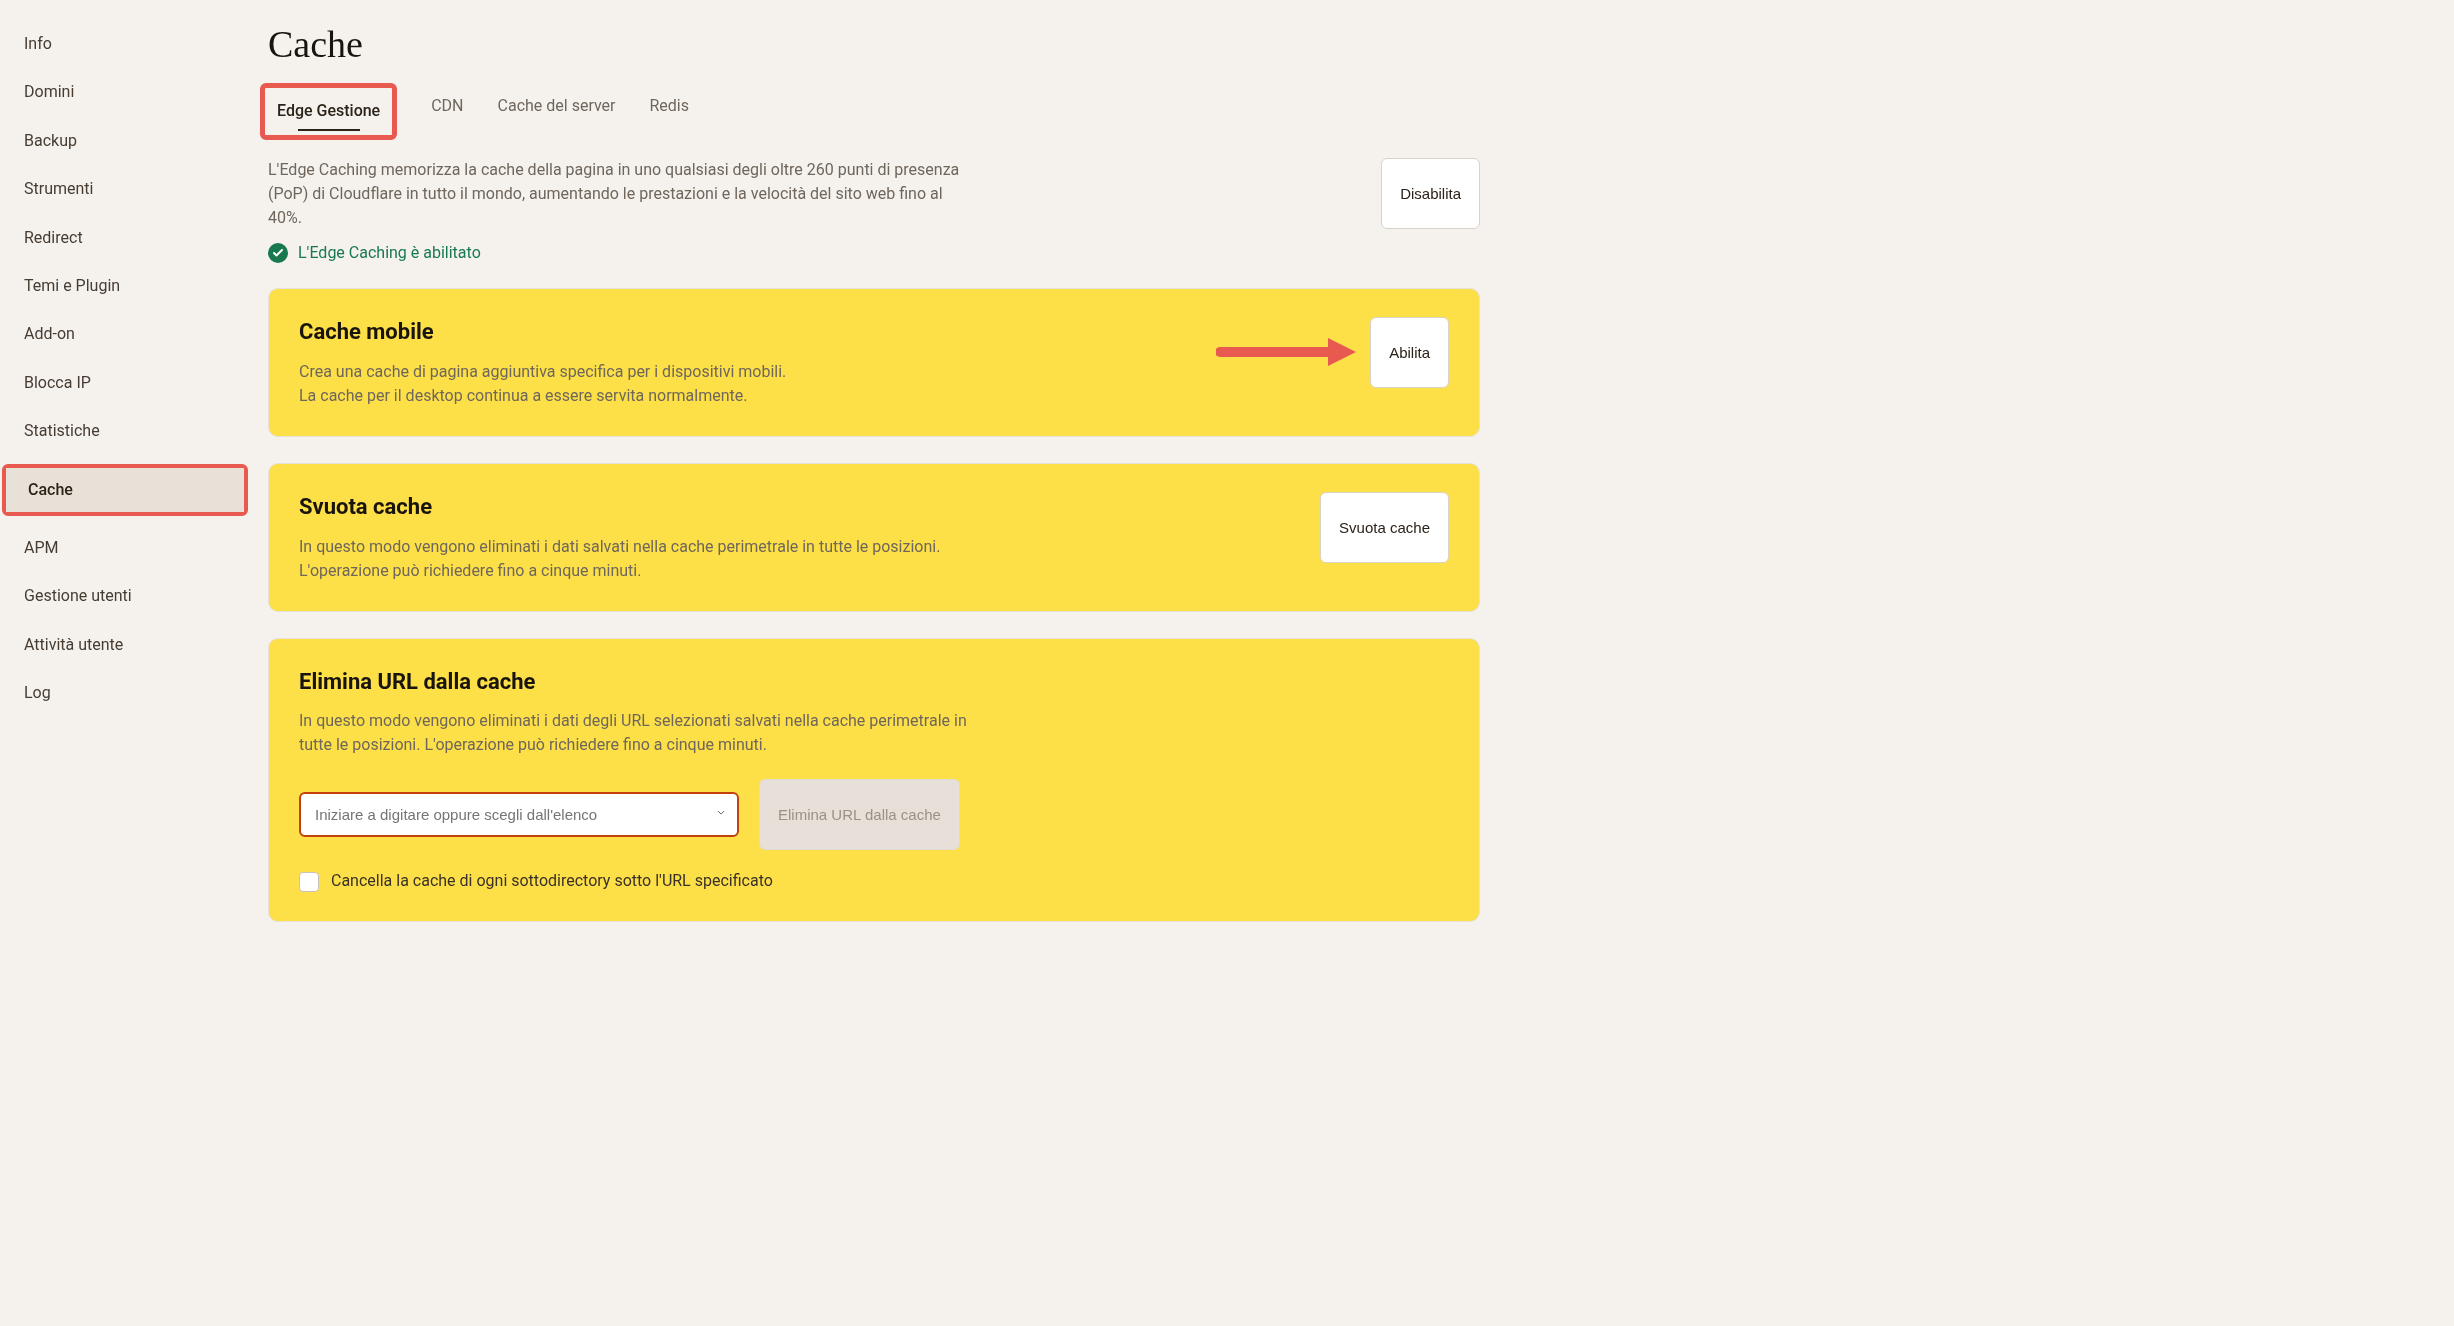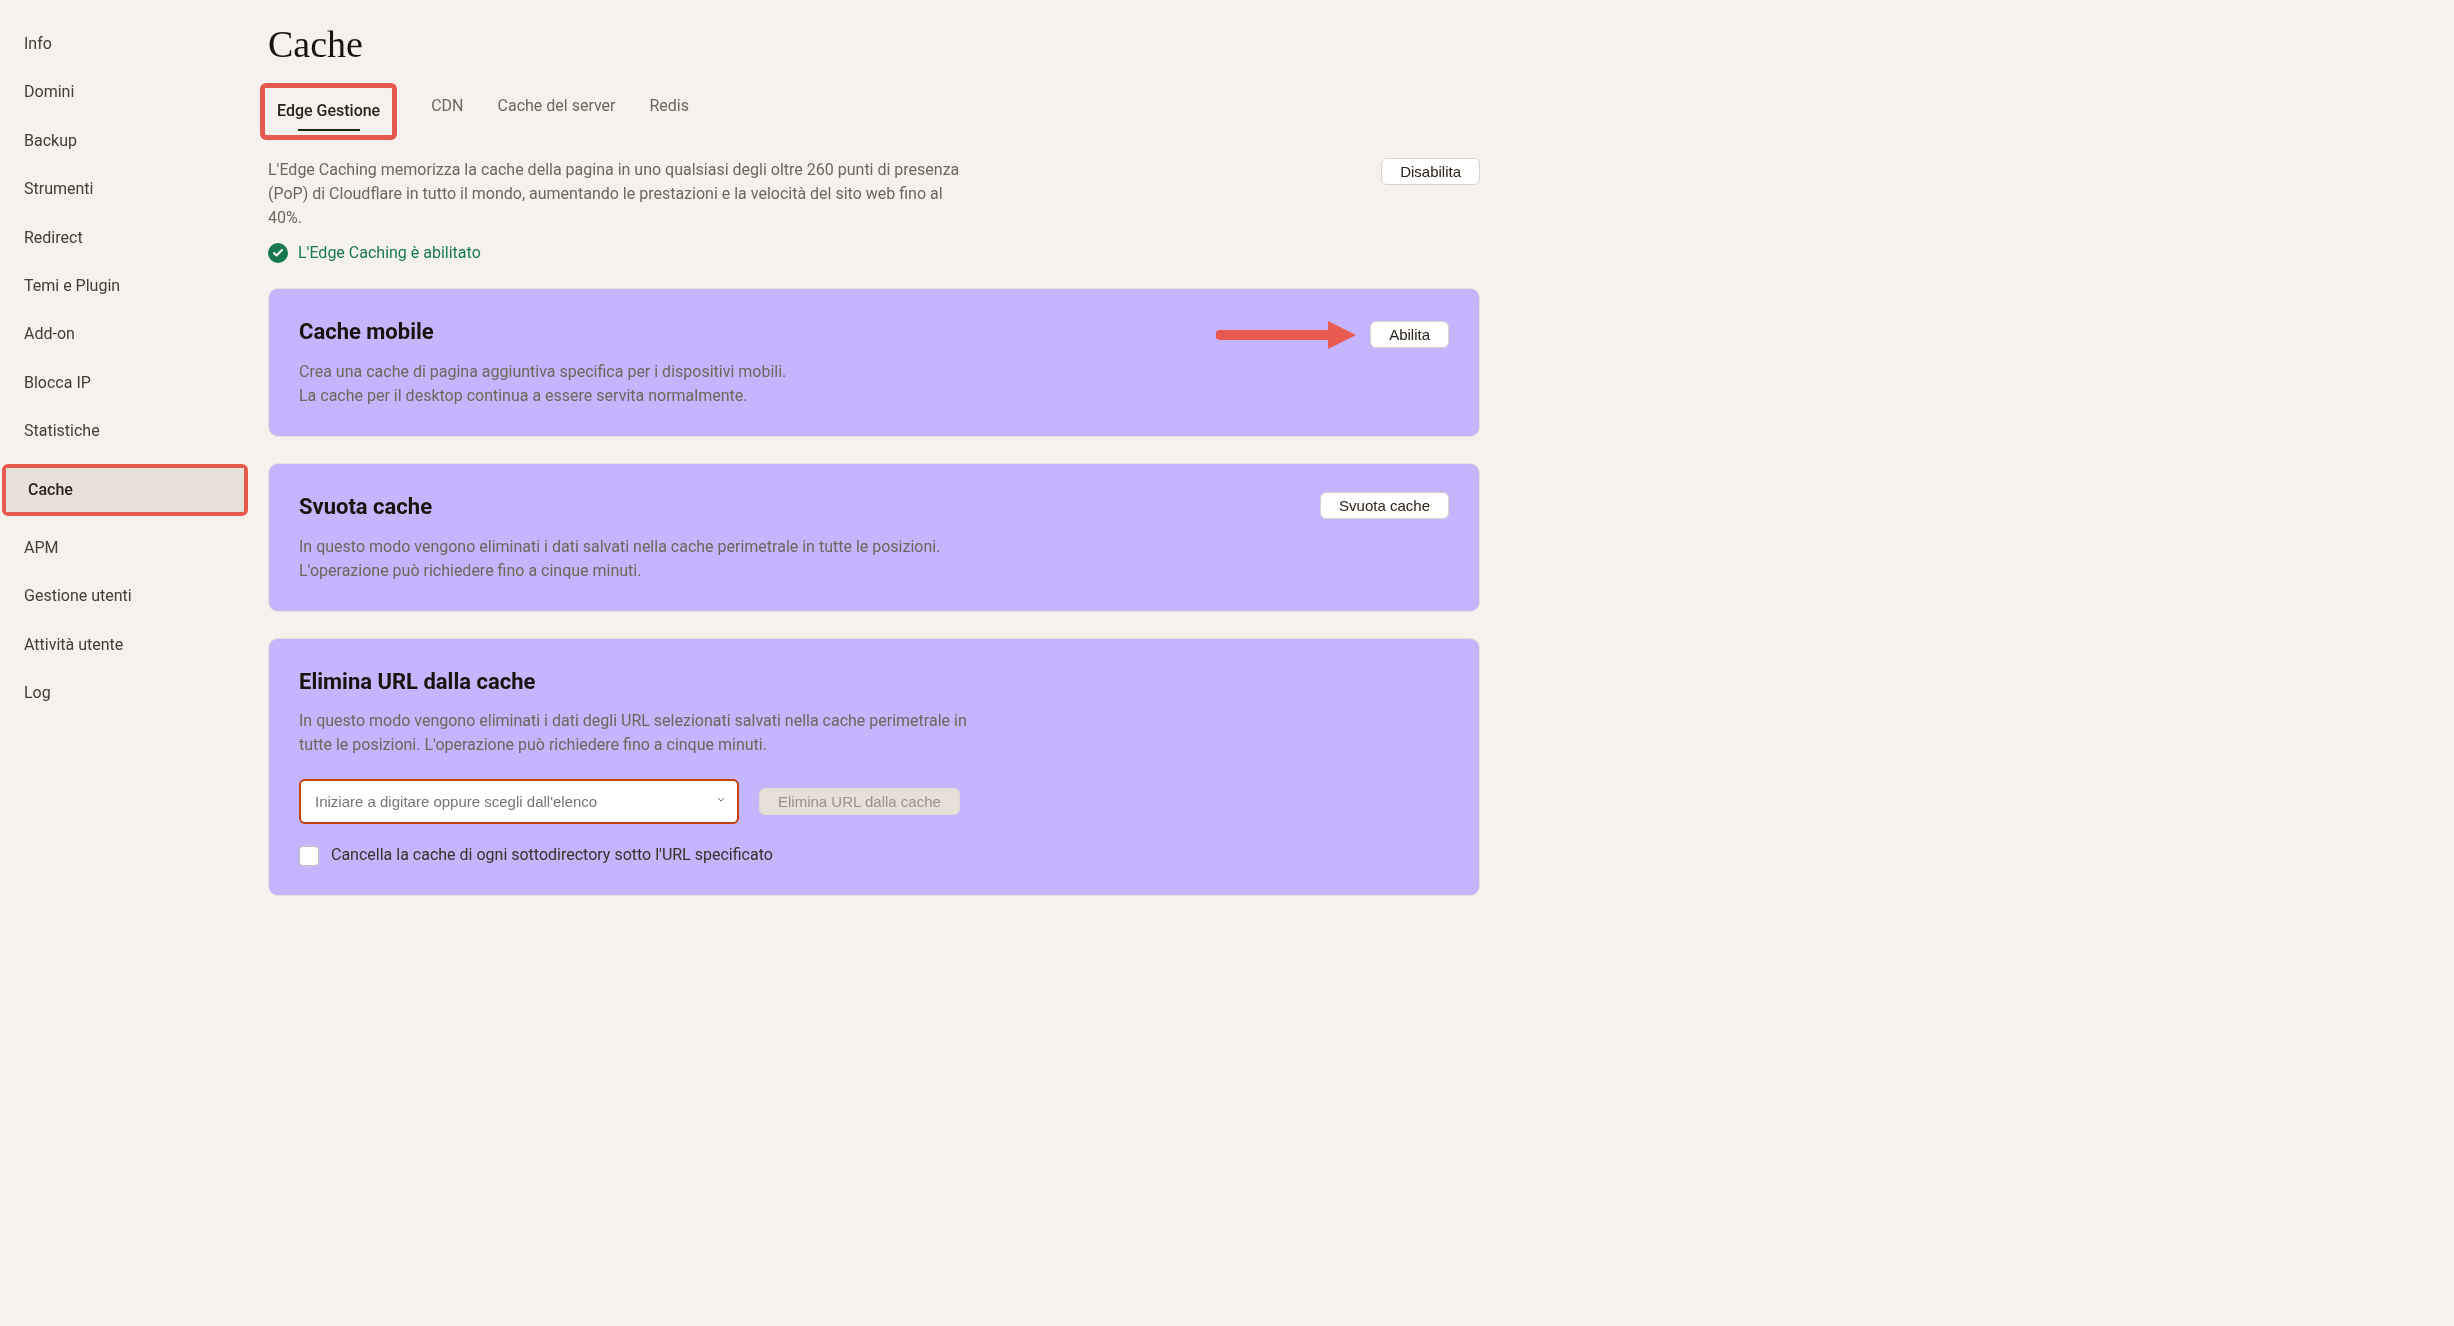--- a/index.html
+++ b/index.html
@@ -98,21 +98,21 @@
   .intro-text {
     color: #6f665c;
     max-width: 700px;
     font-size: 16px;
     line-height: 1.5;
   }
   .btn {
     background: #fff;
     border: 1px solid #d8d2ca;
     border-radius: 6px;
-    padding: 4px 18px;
+    padding: 26px 18px;
     font-size: 15px;
     color: #2b2218;
     cursor: pointer;
     white-space: nowrap;
   }
   .btn:disabled {
     background: #e6e0d8;
     color: #9a9188;
     border-color: #e0dad1;
     cursor: not-allowed;
@@ -131,21 +131,21 @@
     border-radius: 50%;
     background: #18794e;
     display: inline-flex;
     align-items: center;
     justify-content: center;
     color: #fff;
     font-size: 12px;
   }
   
   .card {
-    background: #c4b5fd;
+    background: #fde047;
     border: 1px solid #e7e1d9;
     border-radius: 10px;
     padding: 28px 30px;
     margin-bottom: 26px;
   }
   .card-head {
     display: flex;
     align-items: flex-start;
     justify-content: space-between;
     gap: 30px;

